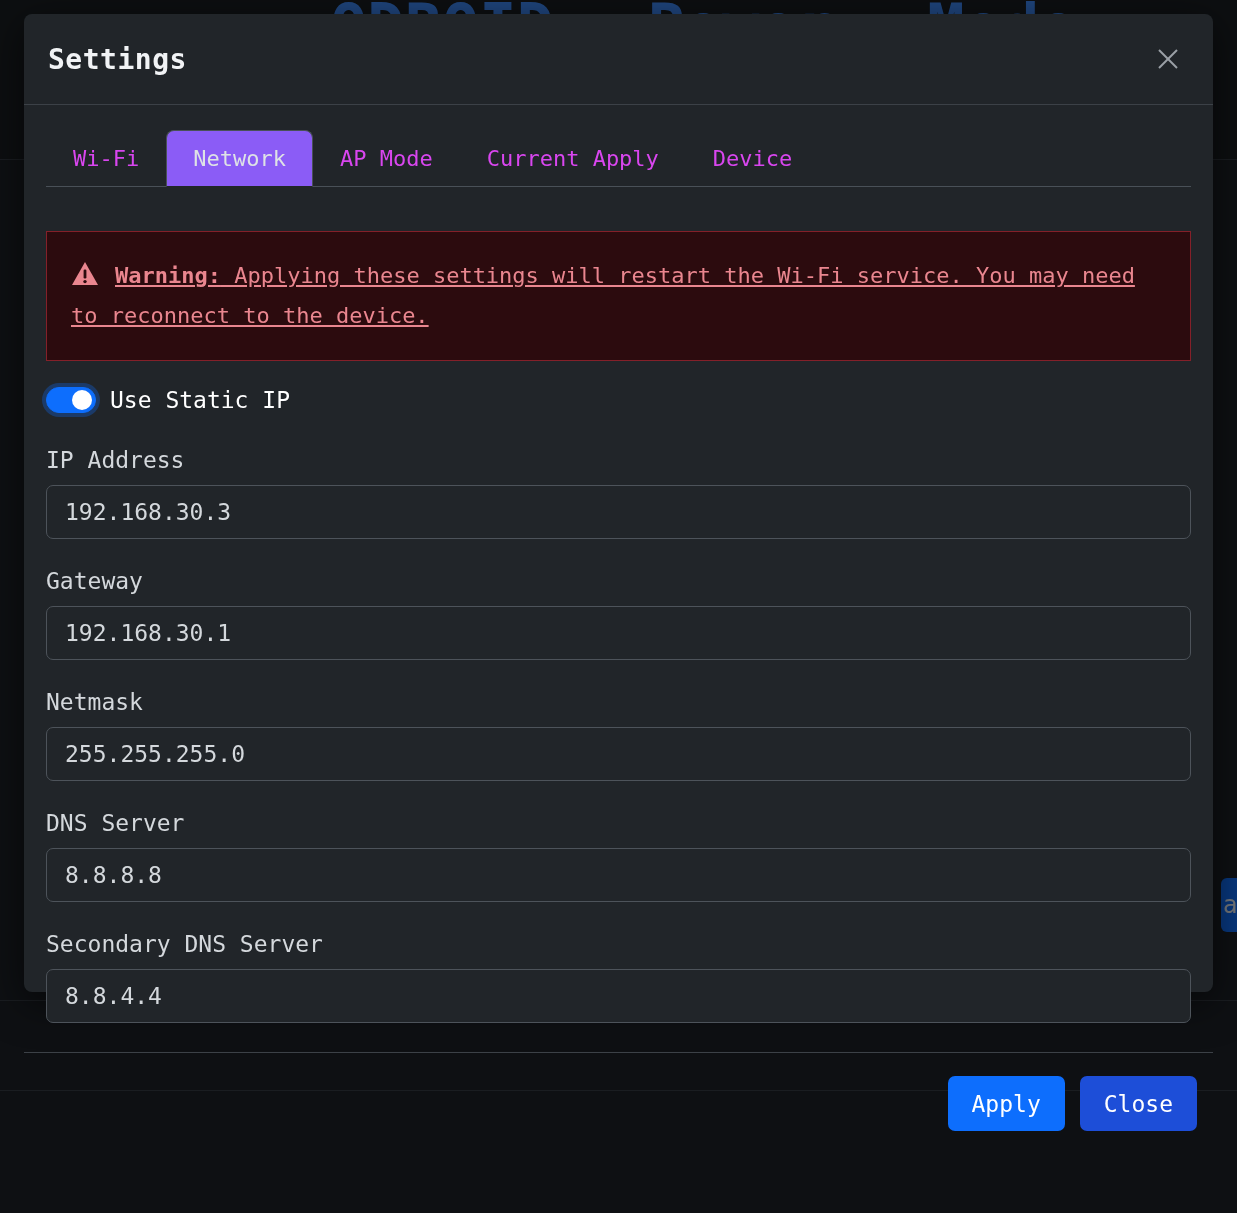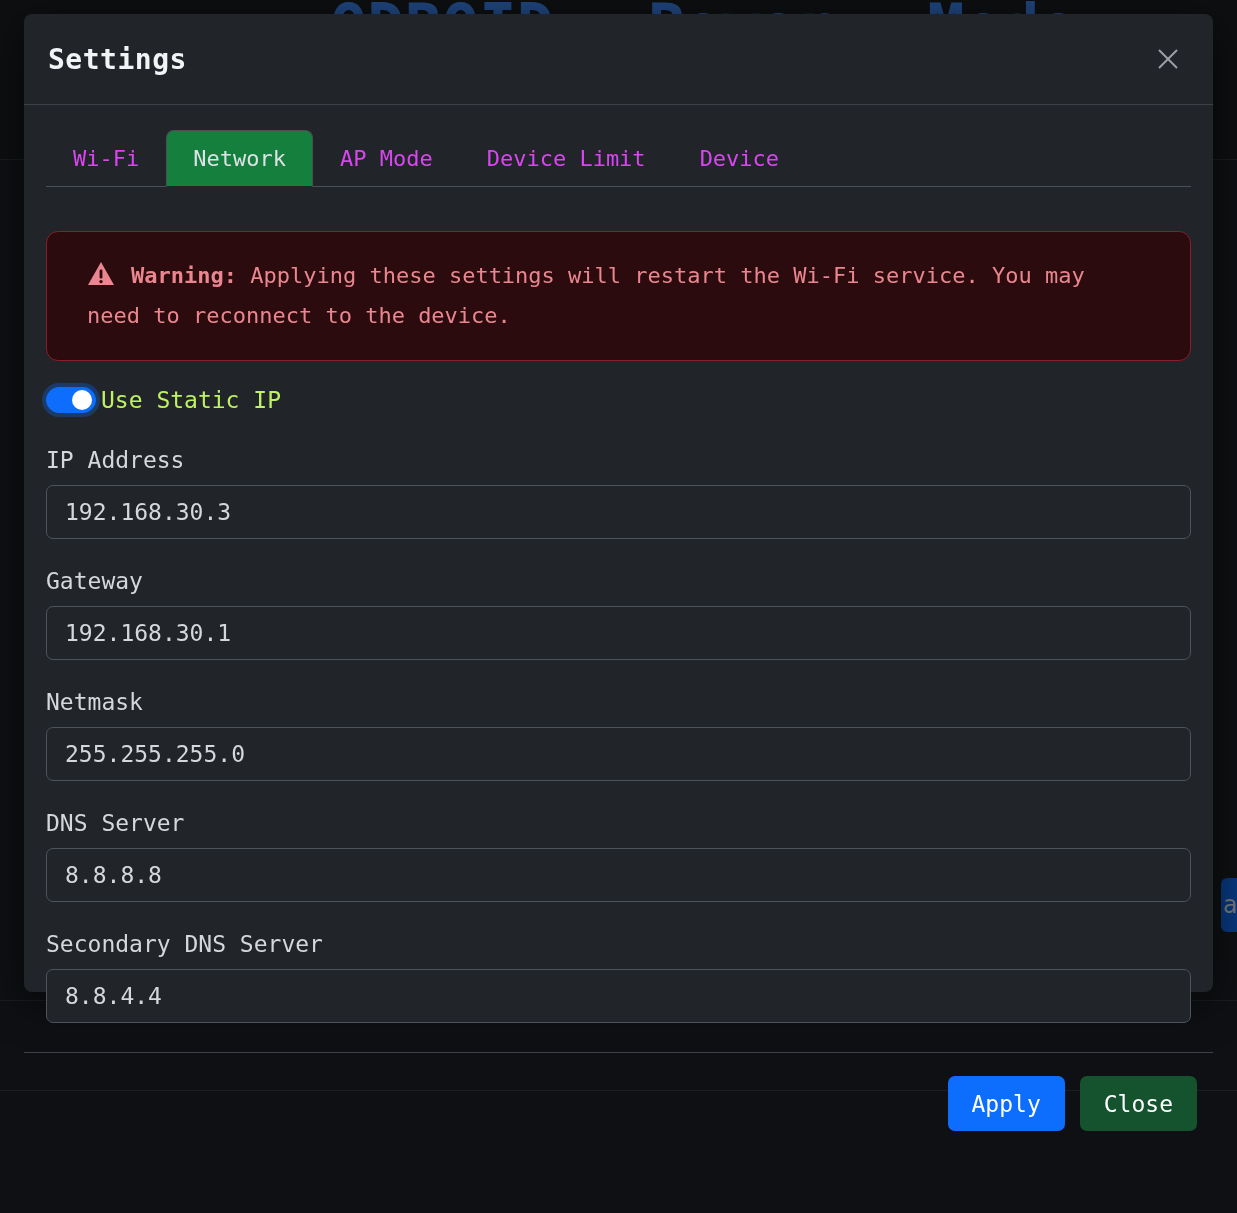--- a/index.html
+++ b/index.html
@@ -59,48 +59,49 @@
   
   .tabs { display: flex; border-bottom: 1px solid #495057; }
   .tab {
     font-size: 22px; padding: 15px 26px; color: #d946ef;
     text-decoration: none; cursor: pointer;
     border: 1px solid transparent; border-bottom: none;
     border-top-left-radius: 8px; border-top-right-radius: 8px;
     position: relative; top: 1px; background: transparent;
   }
   .tab.active {
-    color: #dee2e6; background: #15803d;
+    color: #dee2e6; background: #8b5cf6;
     border-color: #495057; border-bottom: 1px solid #212529;
   }
 
   
   .alert {
     margin-top: 44px; margin-bottom: 26px;
-    background: #2c0b0e; border: 1px solid #842029; border-radius: 12px;
+    background: #2c0b0e; border: 1px solid #842029; border-radius: 0;
     color: #ea868f; font-size: 22px; line-height: 36px;
-    padding: 26px 40px;
+    padding: 26px 24px;
+    text-decoration: underline;
   }
   .alert .warn-icon { display: inline-block; vertical-align: -4px; margin-right: 16px; }
   .alert b { font-weight: bold; }
 
   
   .switch-row { display: flex; align-items: center; margin: 0 0 34px 0; }
   .switch {
     position: relative; width: 50px; height: 26px; flex: 0 0 auto;
     background: #0d6efd; border: 1px solid #0d6efd; border-radius: 26px;
     cursor: pointer;
     box-shadow: 0 0 0 4px rgba(13,110,253,0.3);
   }
   .switch .knob {
     position: absolute; top: 2px; right: 3px;
     width: 20px; height: 20px; border-radius: 50%;
     background: #ffffff;
   }
-  .switch-label { font-size: 23px; color: #bef264; margin-left: 5px; }
+  .switch-label { font-size: 23px; color: #ffffff; margin-left: 14px; }
 
   
   .field-group { margin-bottom: 29px; }
   .field-label { font-size: 23px; color: #d4d8dc; margin-bottom: 12px; }
   .field-input {
     display: block; width: 100%; height: 54px;
     background: #212529; border: 1px solid #4d535a; border-radius: 7px;
     color: #d4d8dc; font-size: 23px; padding: 0 18px;
     font-family: "DejaVu Sans Mono", "Liberation Mono", monospace;
     outline: none;
@@ -112,21 +113,21 @@
     border-top: 1px solid #3c4147;
     padding: 23px 16px 31px 16px;
     display: flex; justify-content: flex-end; gap: 15px;
   }
   .btn {
     font-family: "DejaVu Sans Mono", "Liberation Mono", monospace;
     font-size: 23px; color: #ffffff; border: none; cursor: pointer;
     border-radius: 7px; padding: 12px 24px; height: 55px;
   }
   .btn-primary { background: #0d6efd; }
-  .btn-secondary { background: #14532d; }
+  .btn-secondary { background: #1d4ed8; }
 </style>
 </head>
 <body>
 
 <div class="page">
   <div class="page-navbar"></div>
   <div class="bg-heading">ODROID Power Mode</div>
   <div class="page-line l1"></div>
   <div class="page-line l2"></div>
   <div class="bg-button">ad</div>
@@ -144,21 +145,21 @@
       </svg>
     </button>
   </div>
 
   <div class="modal-body">
 
     <div class="tabs">
       <a class="tab">Wi-Fi</a>
       <a class="tab active">Network</a>
       <a class="tab">AP Mode</a>
-      <a class="tab">Device Limit</a>
+      <a class="tab">Current Apply</a>
       <a class="tab">Device</a>
     </div>
 
     <div class="alert">
       <span class="warn-icon">
         <svg width="28" height="26" viewBox="0 0 28 26">
           <path d="M14 1 L27 24 H1 Z" fill="#ea868f"></path>
           <rect x="12.6" y="8.5" width="2.8" height="9" rx="1.2" fill="#2c0b0e"></rect>
           <circle cx="14" cy="20.6" r="1.7" fill="#2c0b0e"></circle>
         </svg>

